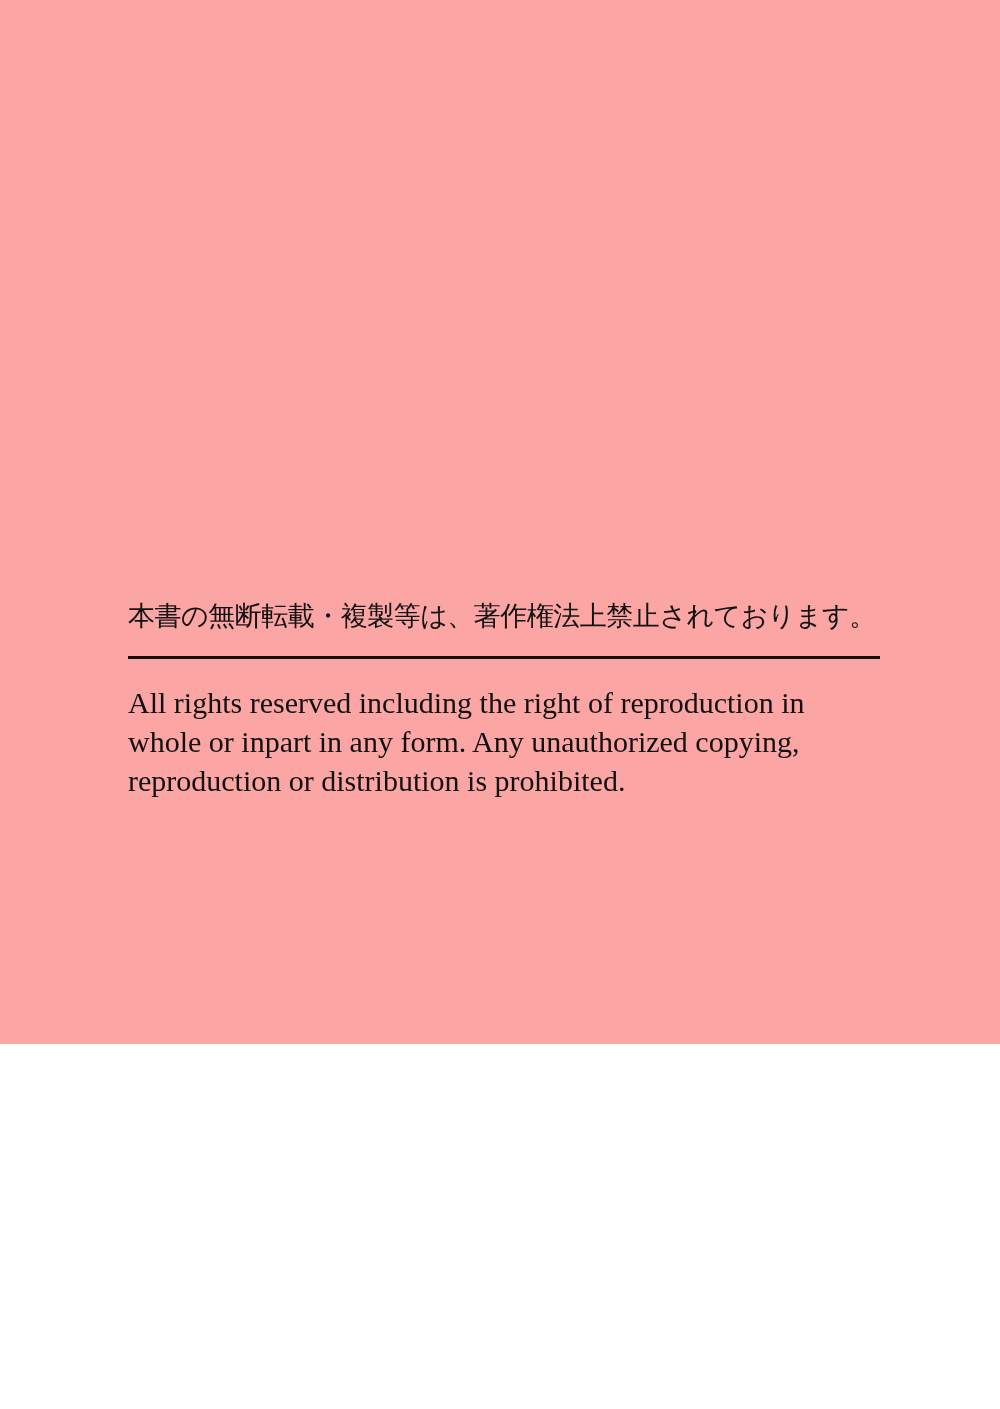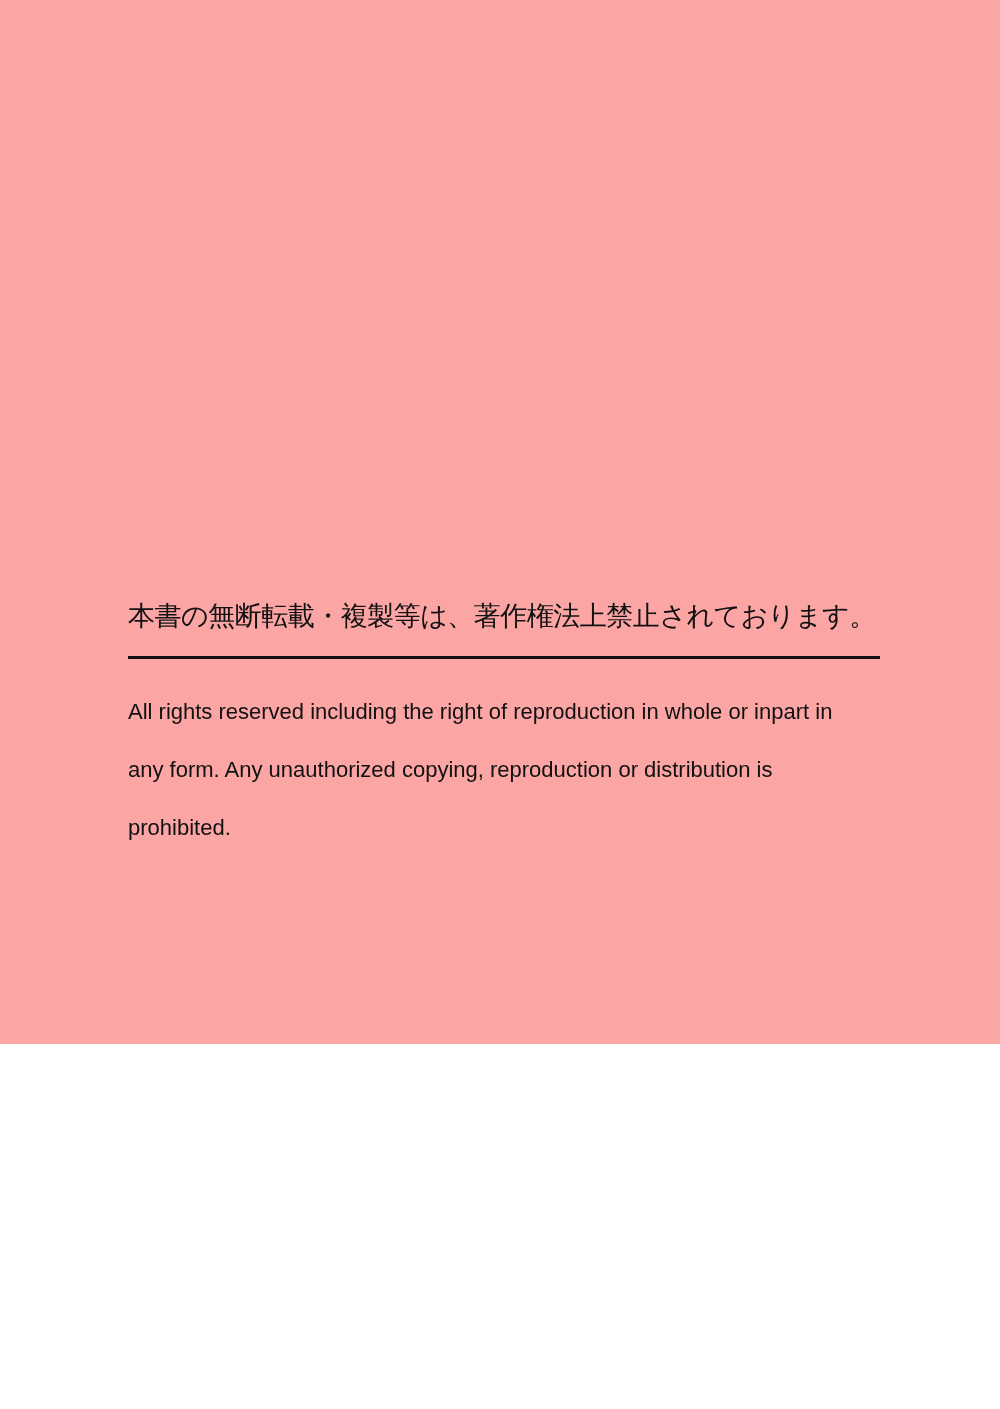--- a/index.html
+++ b/index.html
@@ -29,23 +29,23 @@
     white-space: nowrap;
   }
   .rule {
     margin-top: 20px;
     width: 752px;
     height: 3px;
     background: #111111;
   }
   .en-text {
     margin-top: 24px;
-    font-family: Liberation Sans, sans-serif;
-    font-size: 22px;
-    line-height: 58px;
+    font-family: Liberation Serif, serif;
+    font-size: 30px;
+    line-height: 39px;
     color: #111111;
     width: 745px;
   }
 </style>
 </head>
 <body>
 
 <div class="page">
   <div class="notice-block">
     <div class="jp-line">本書の無断転載・複製等は、著作権法上禁止されております。</div>

